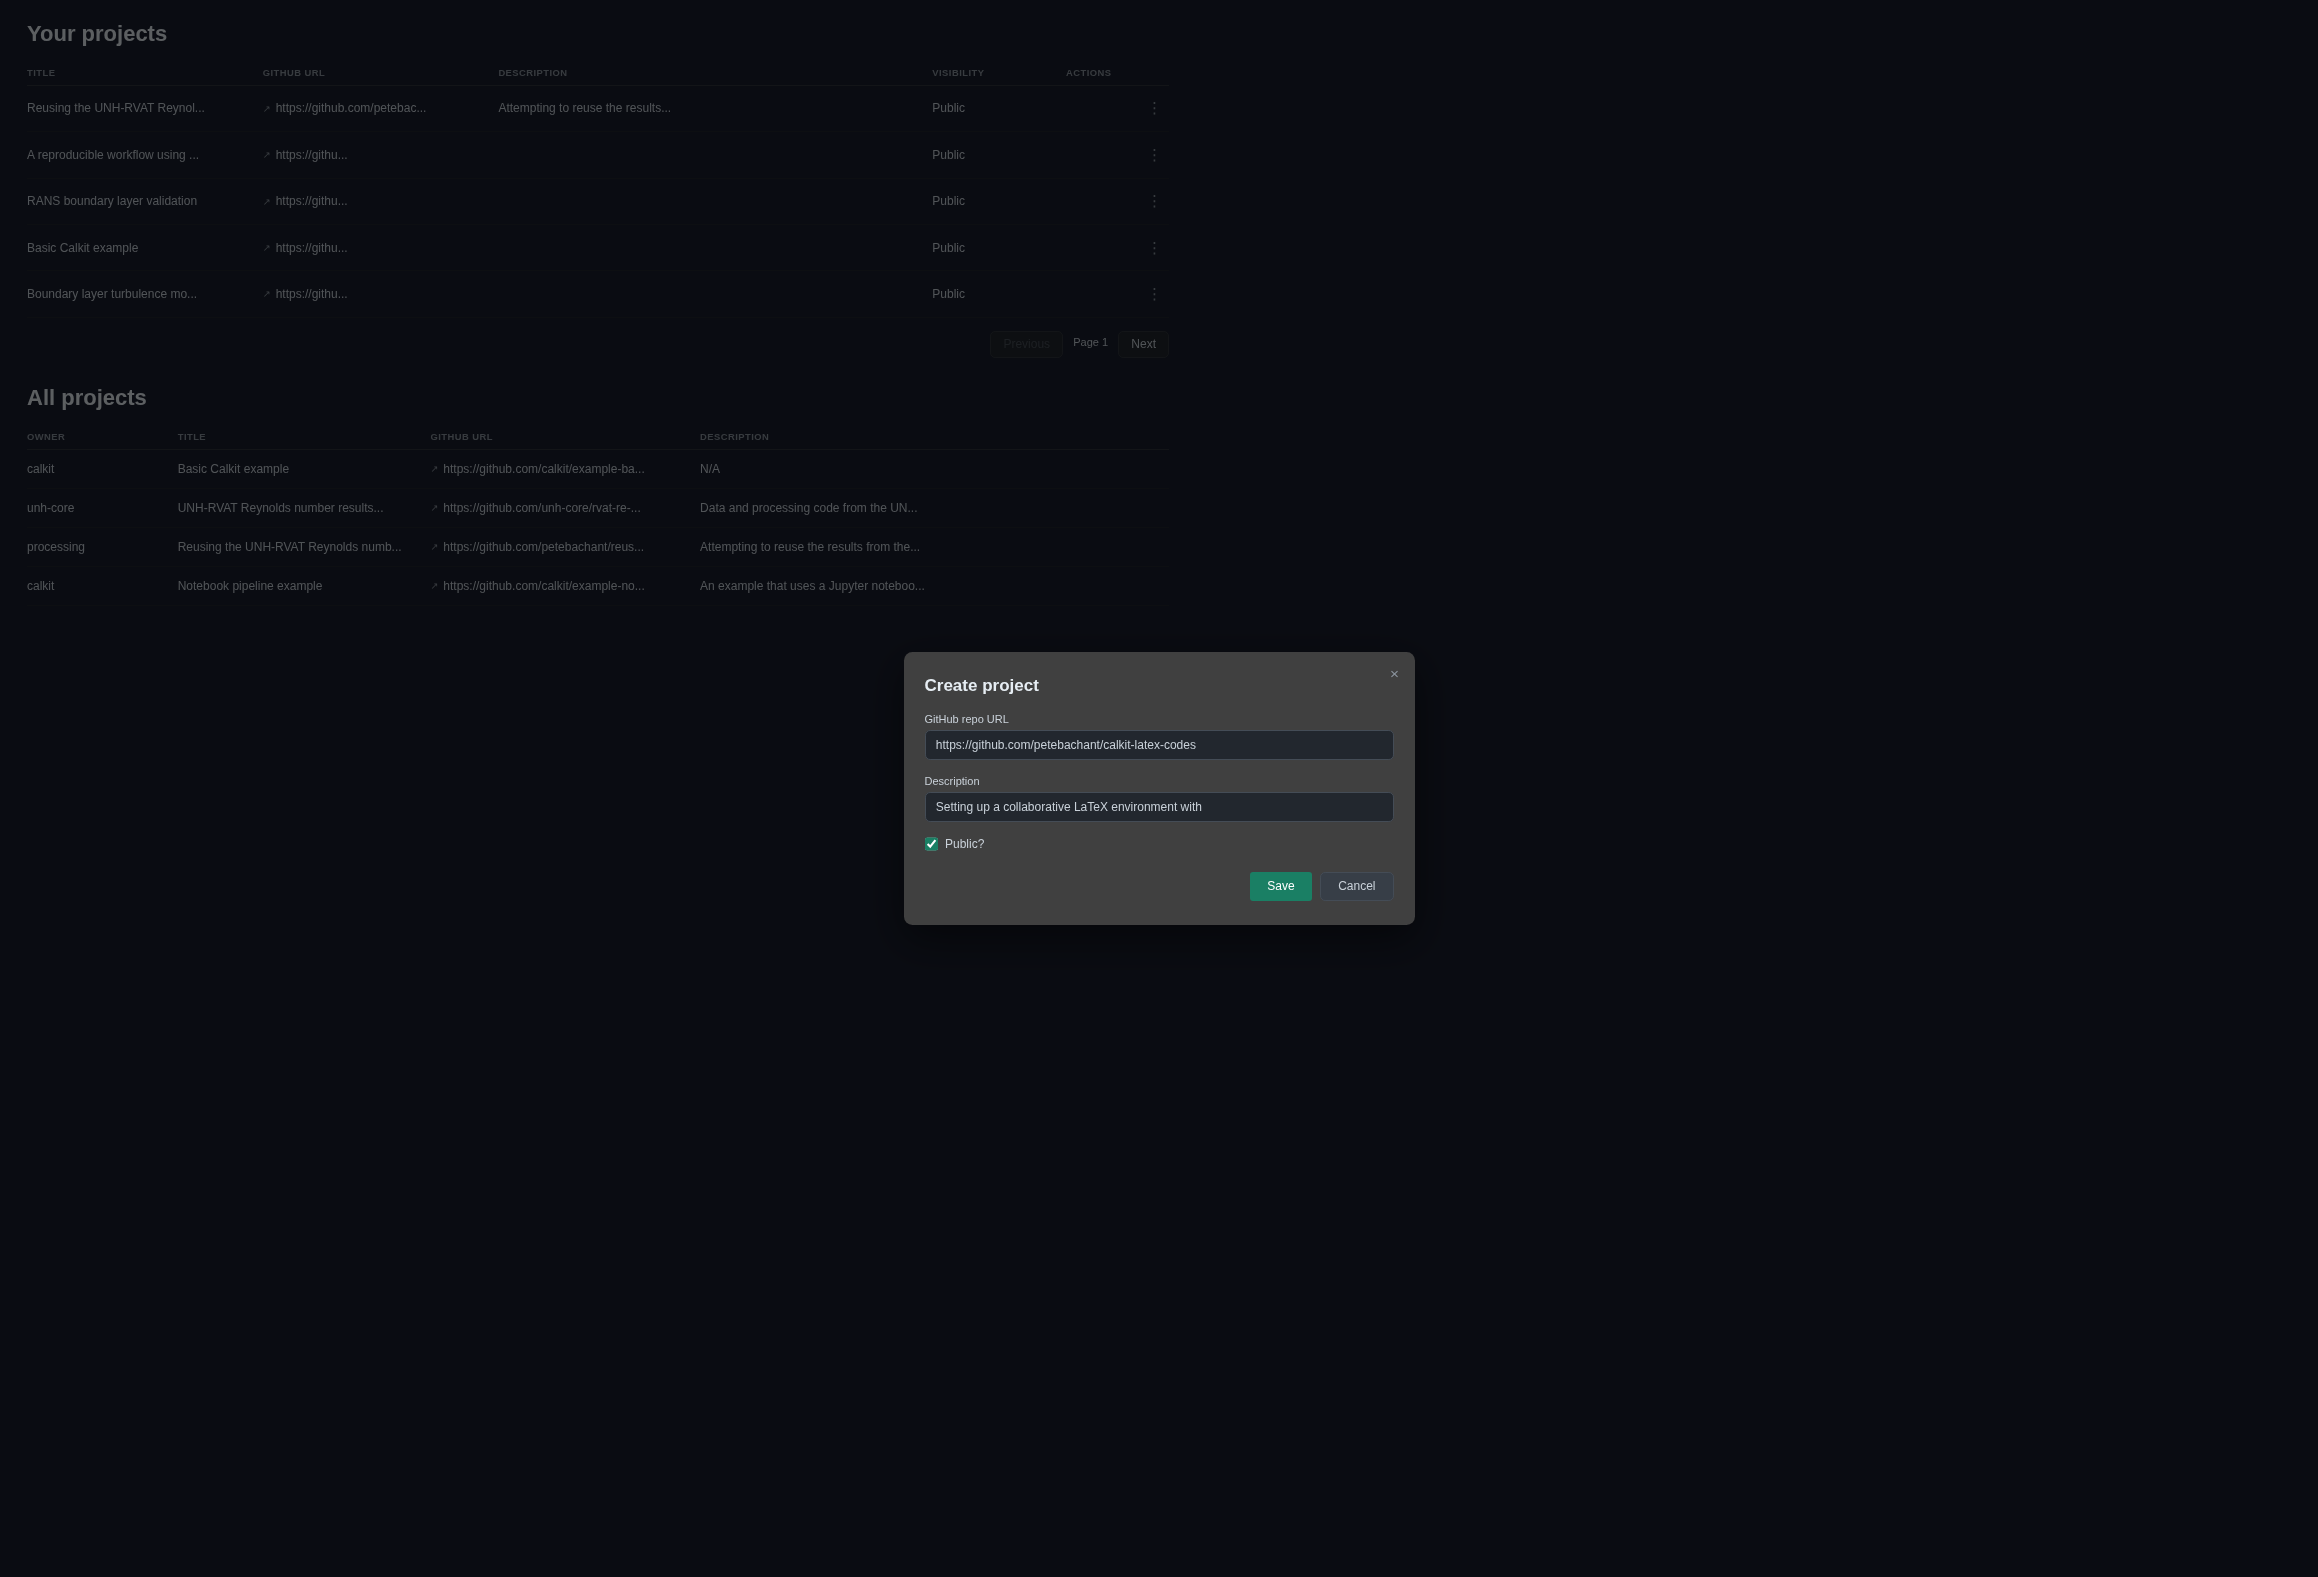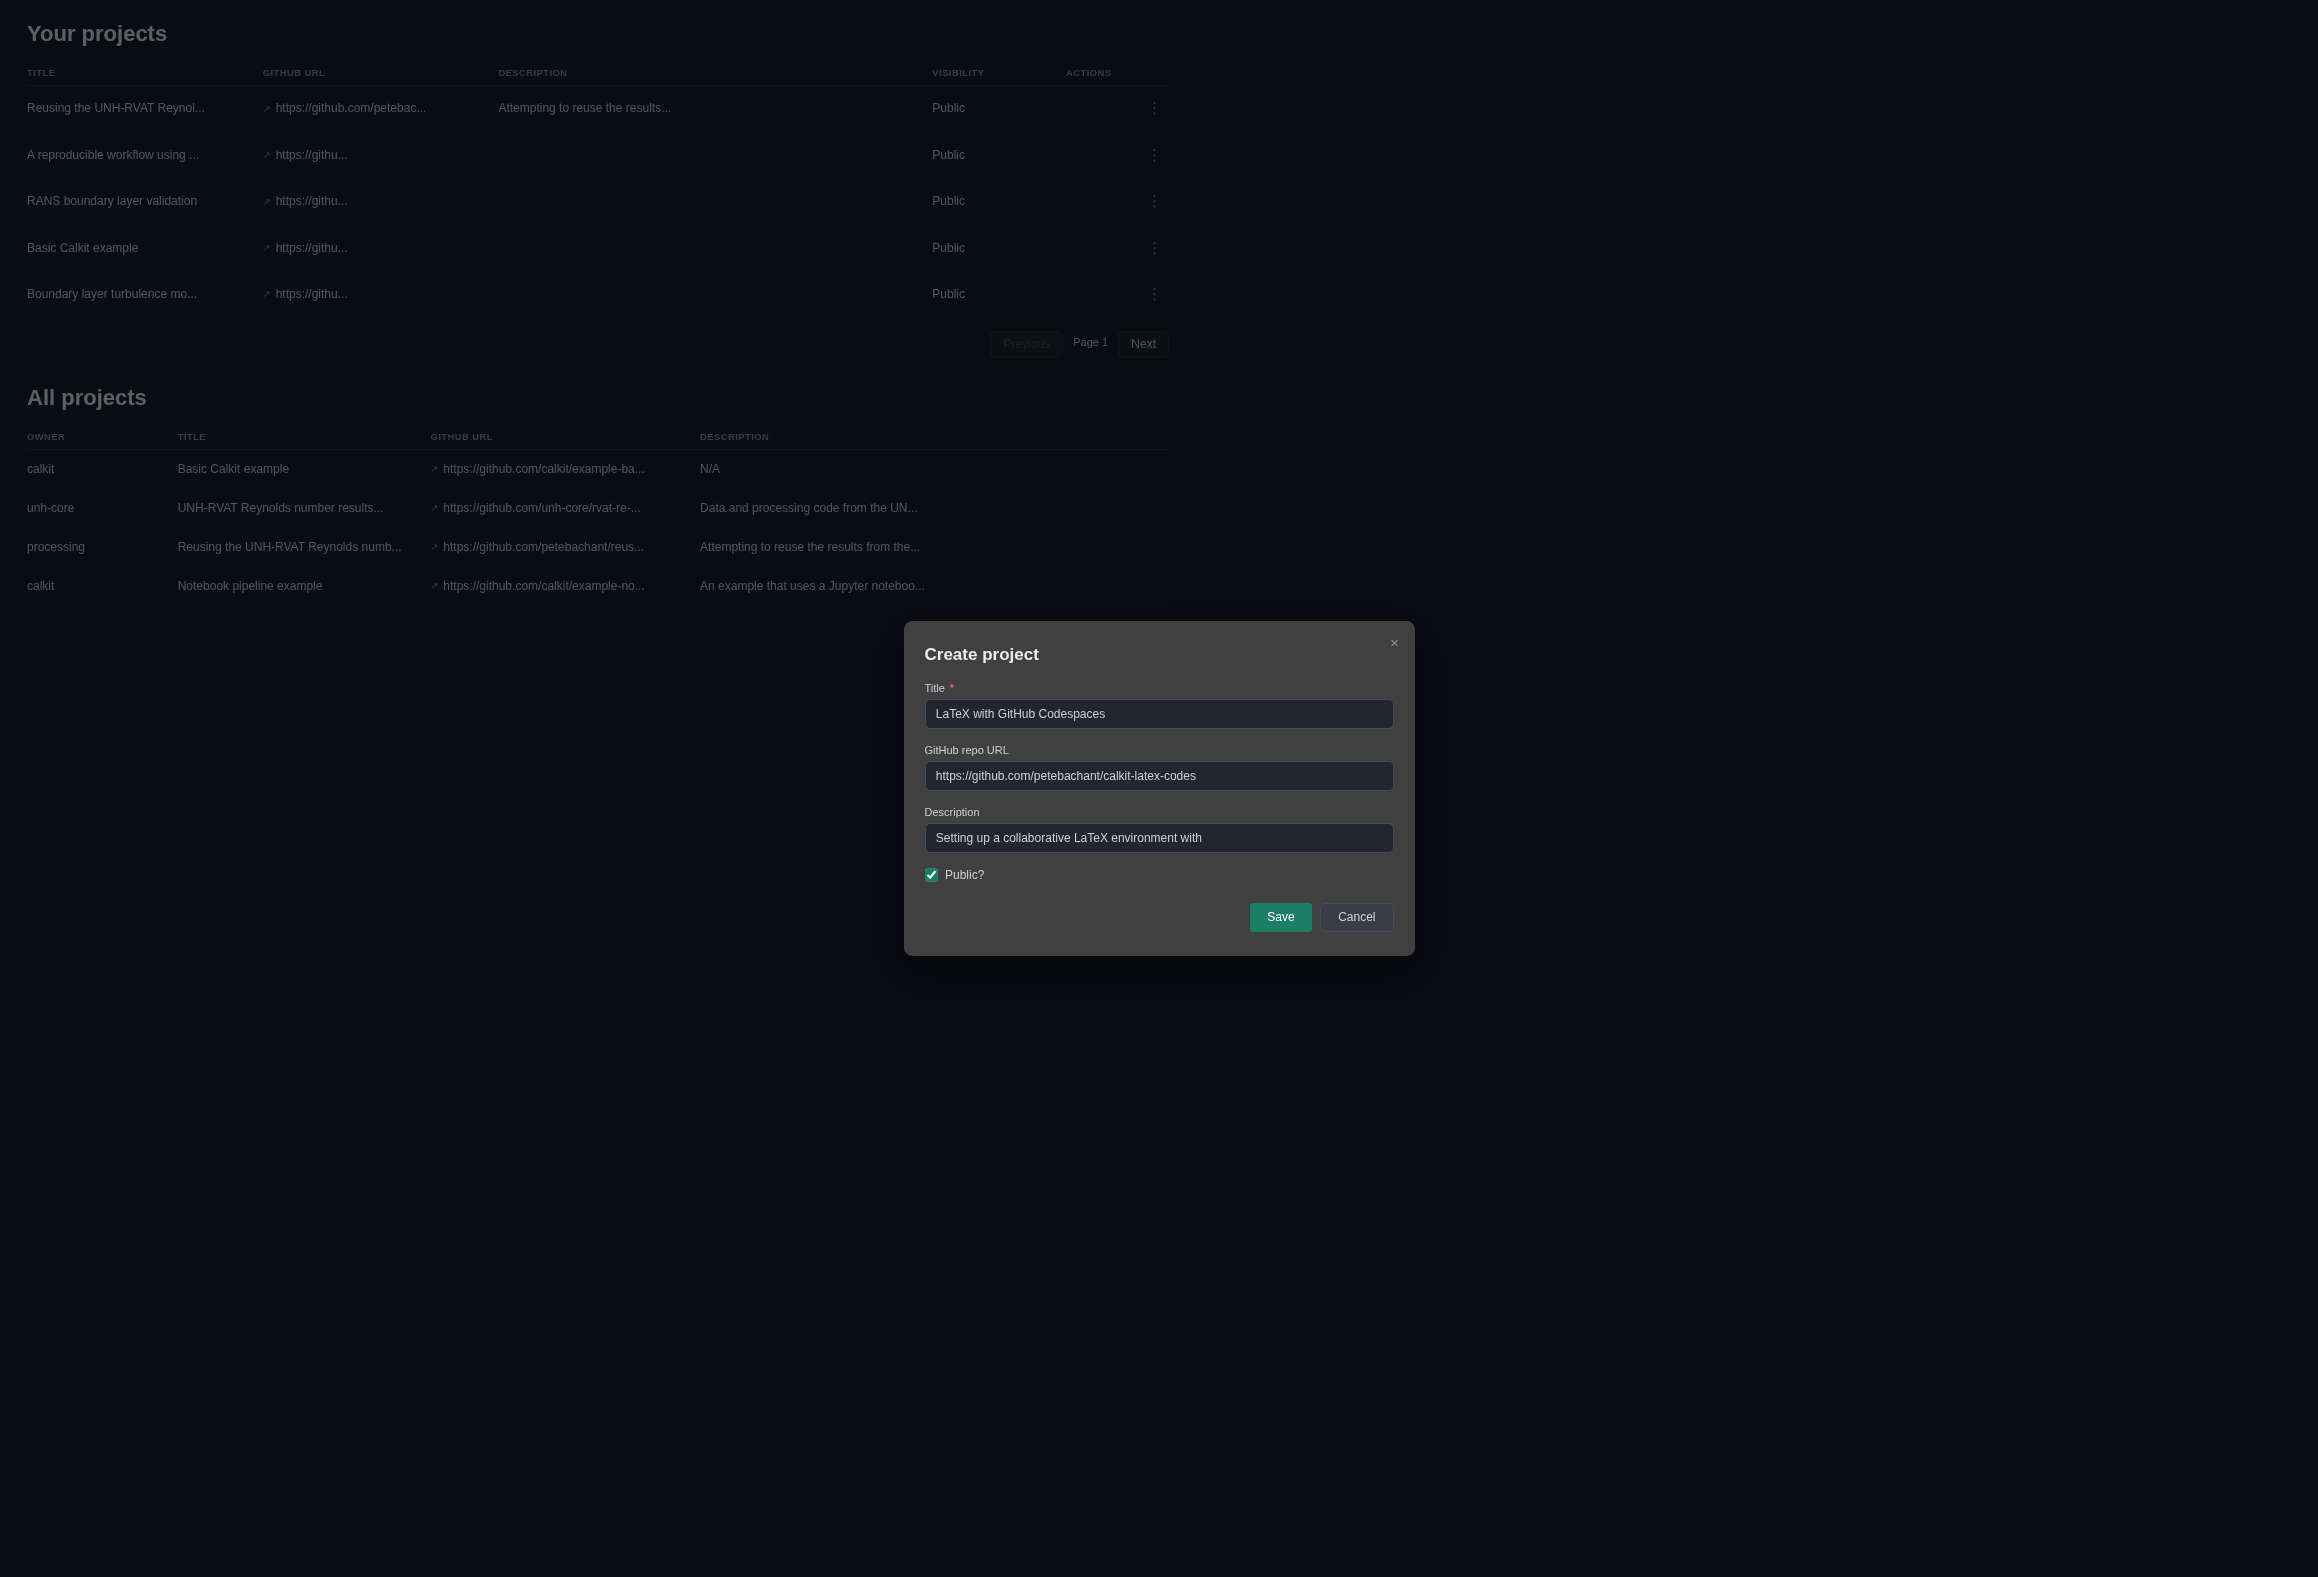--- a/index.html
+++ b/index.html
@@ -378,27 +378,20 @@
       </div>
     </div>
   </div>
 </div>
 
 <div class="modal-overlay">
   <div class="modal">
     <h2 class="modal-title">Create project</h2>
     <button class="modal-close">×</button>
 
-    <div class="form-group">
-      <label class="form-label">
-        <span>Title</span>
-        <span class="required-star">*</span>
-      </label>
-      <input class="form-input" type="text" value="LaTeX with GitHub Codespaces" style="">
-    </div>
 
     <div class="form-group">
       <label class="form-label">GitHub repo URL</label>
       <input class="form-input" type="text" value="https://github.com/petebachant/calkit-latex-codes" style="">
     </div>
 
     <div class="form-group">
       <label class="form-label">Description</label>
       <input class="form-input" type="text" value="Setting up a collaborative LaTeX environment with" style="">
     </div>

